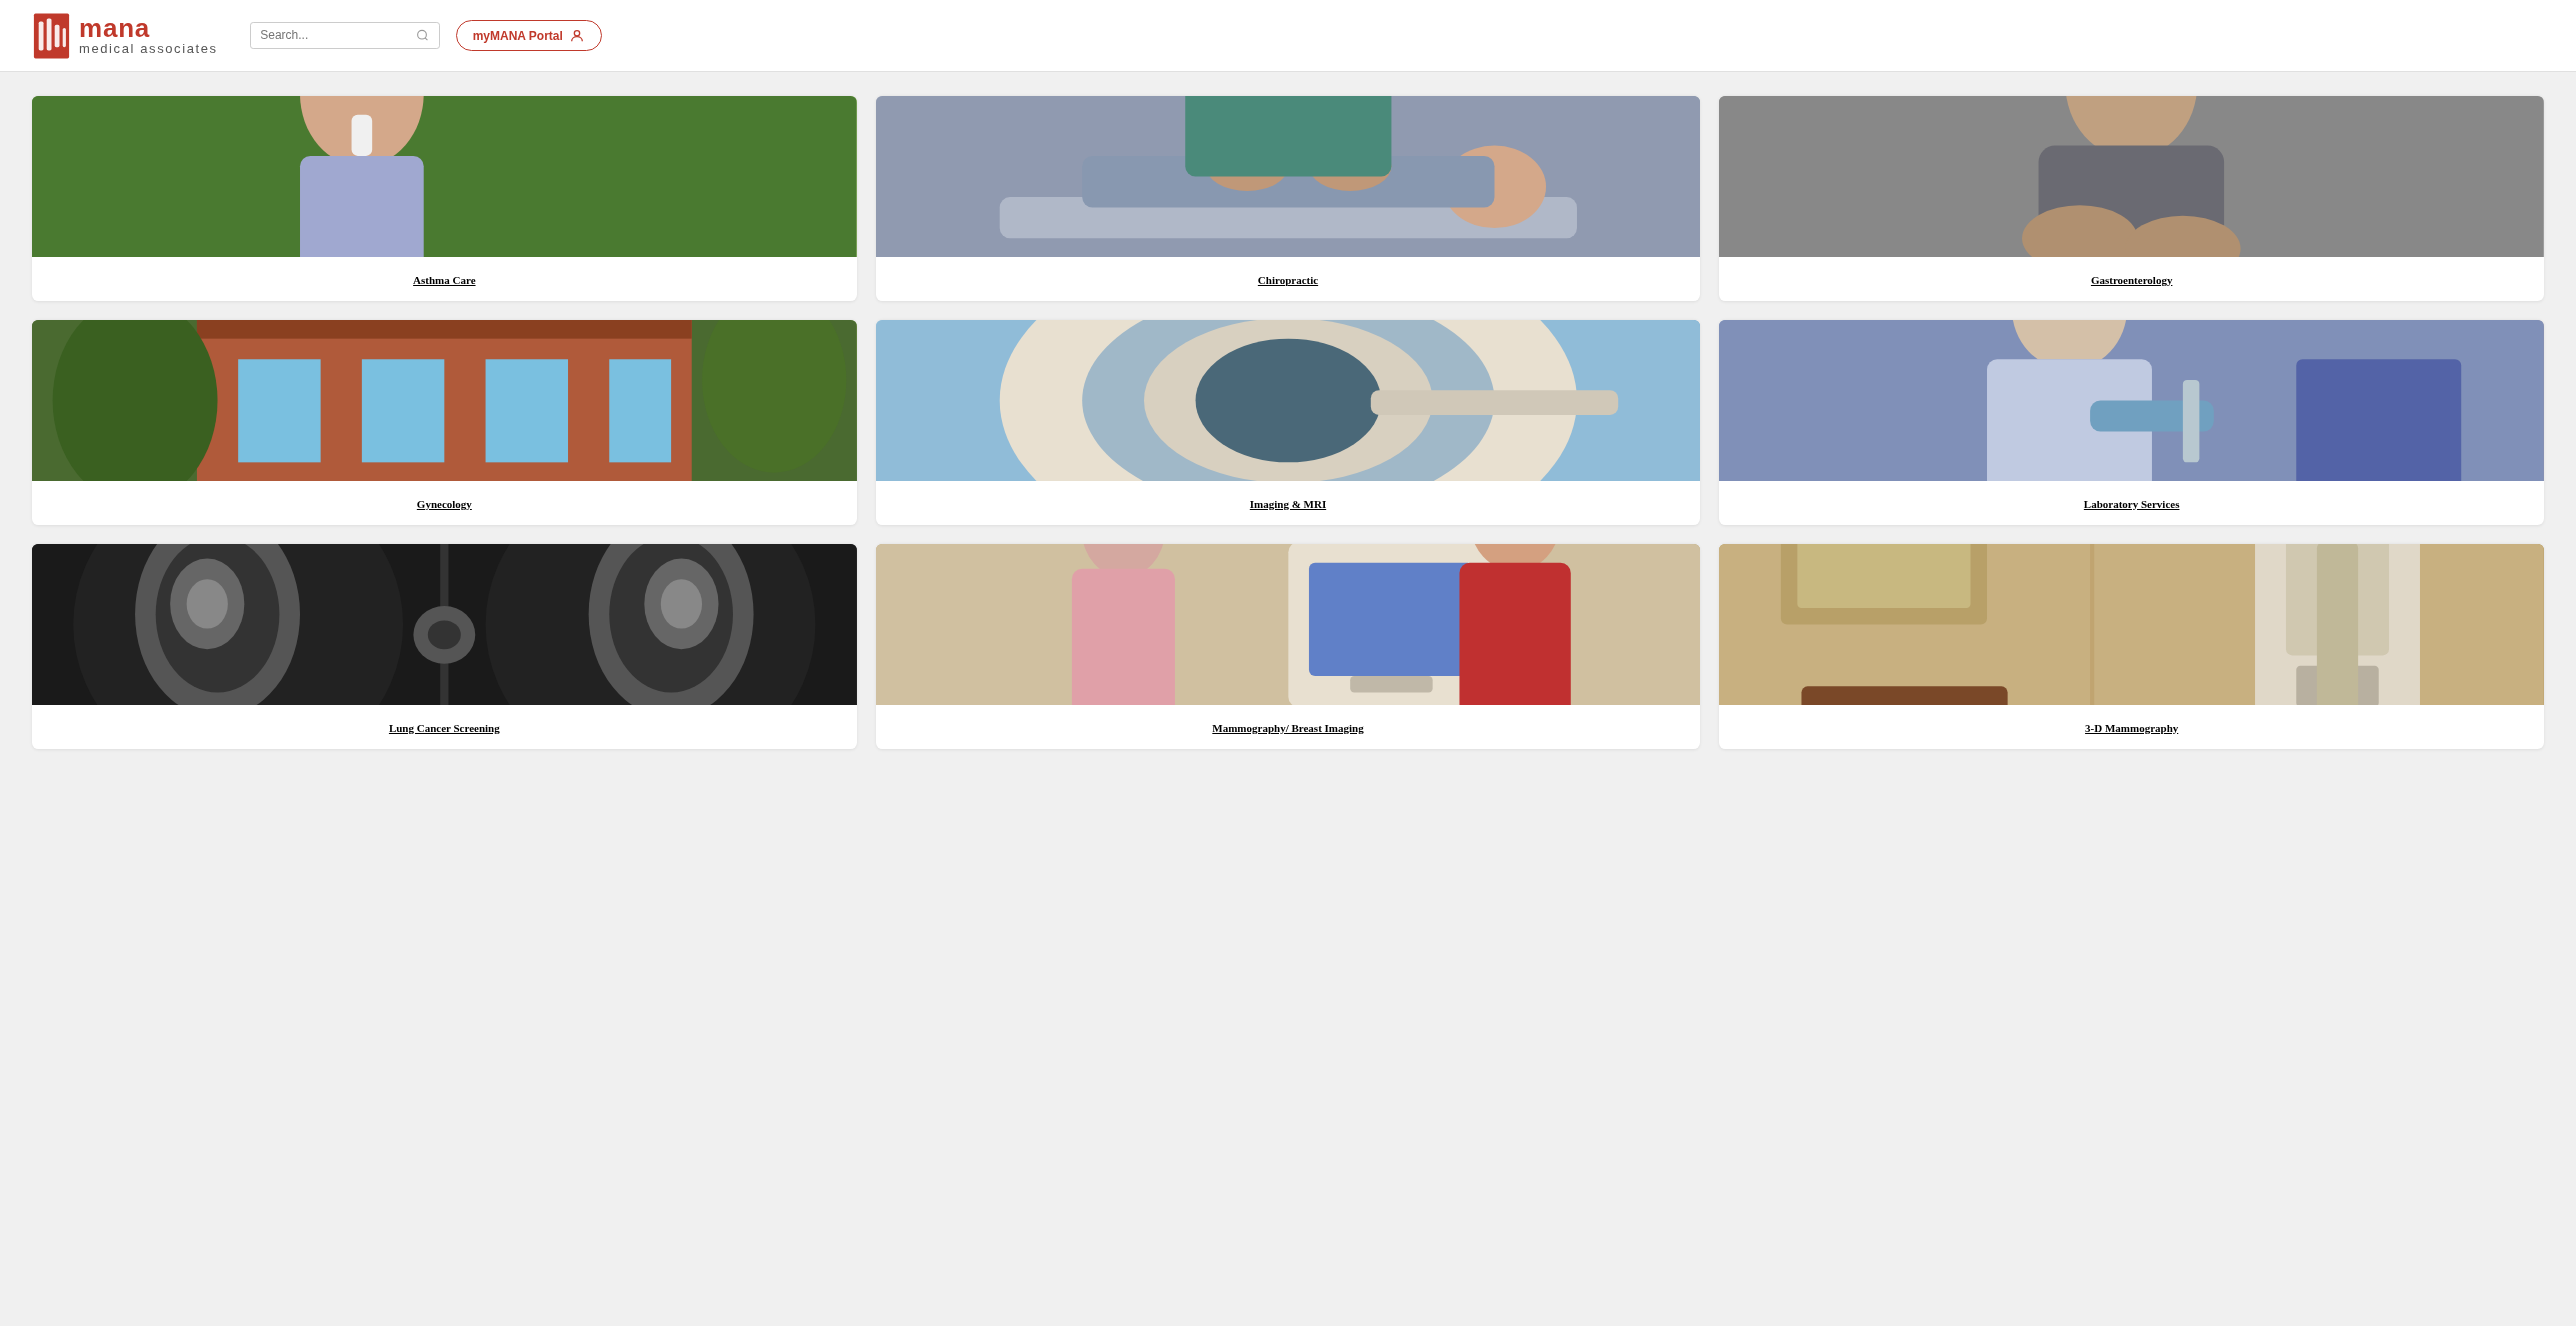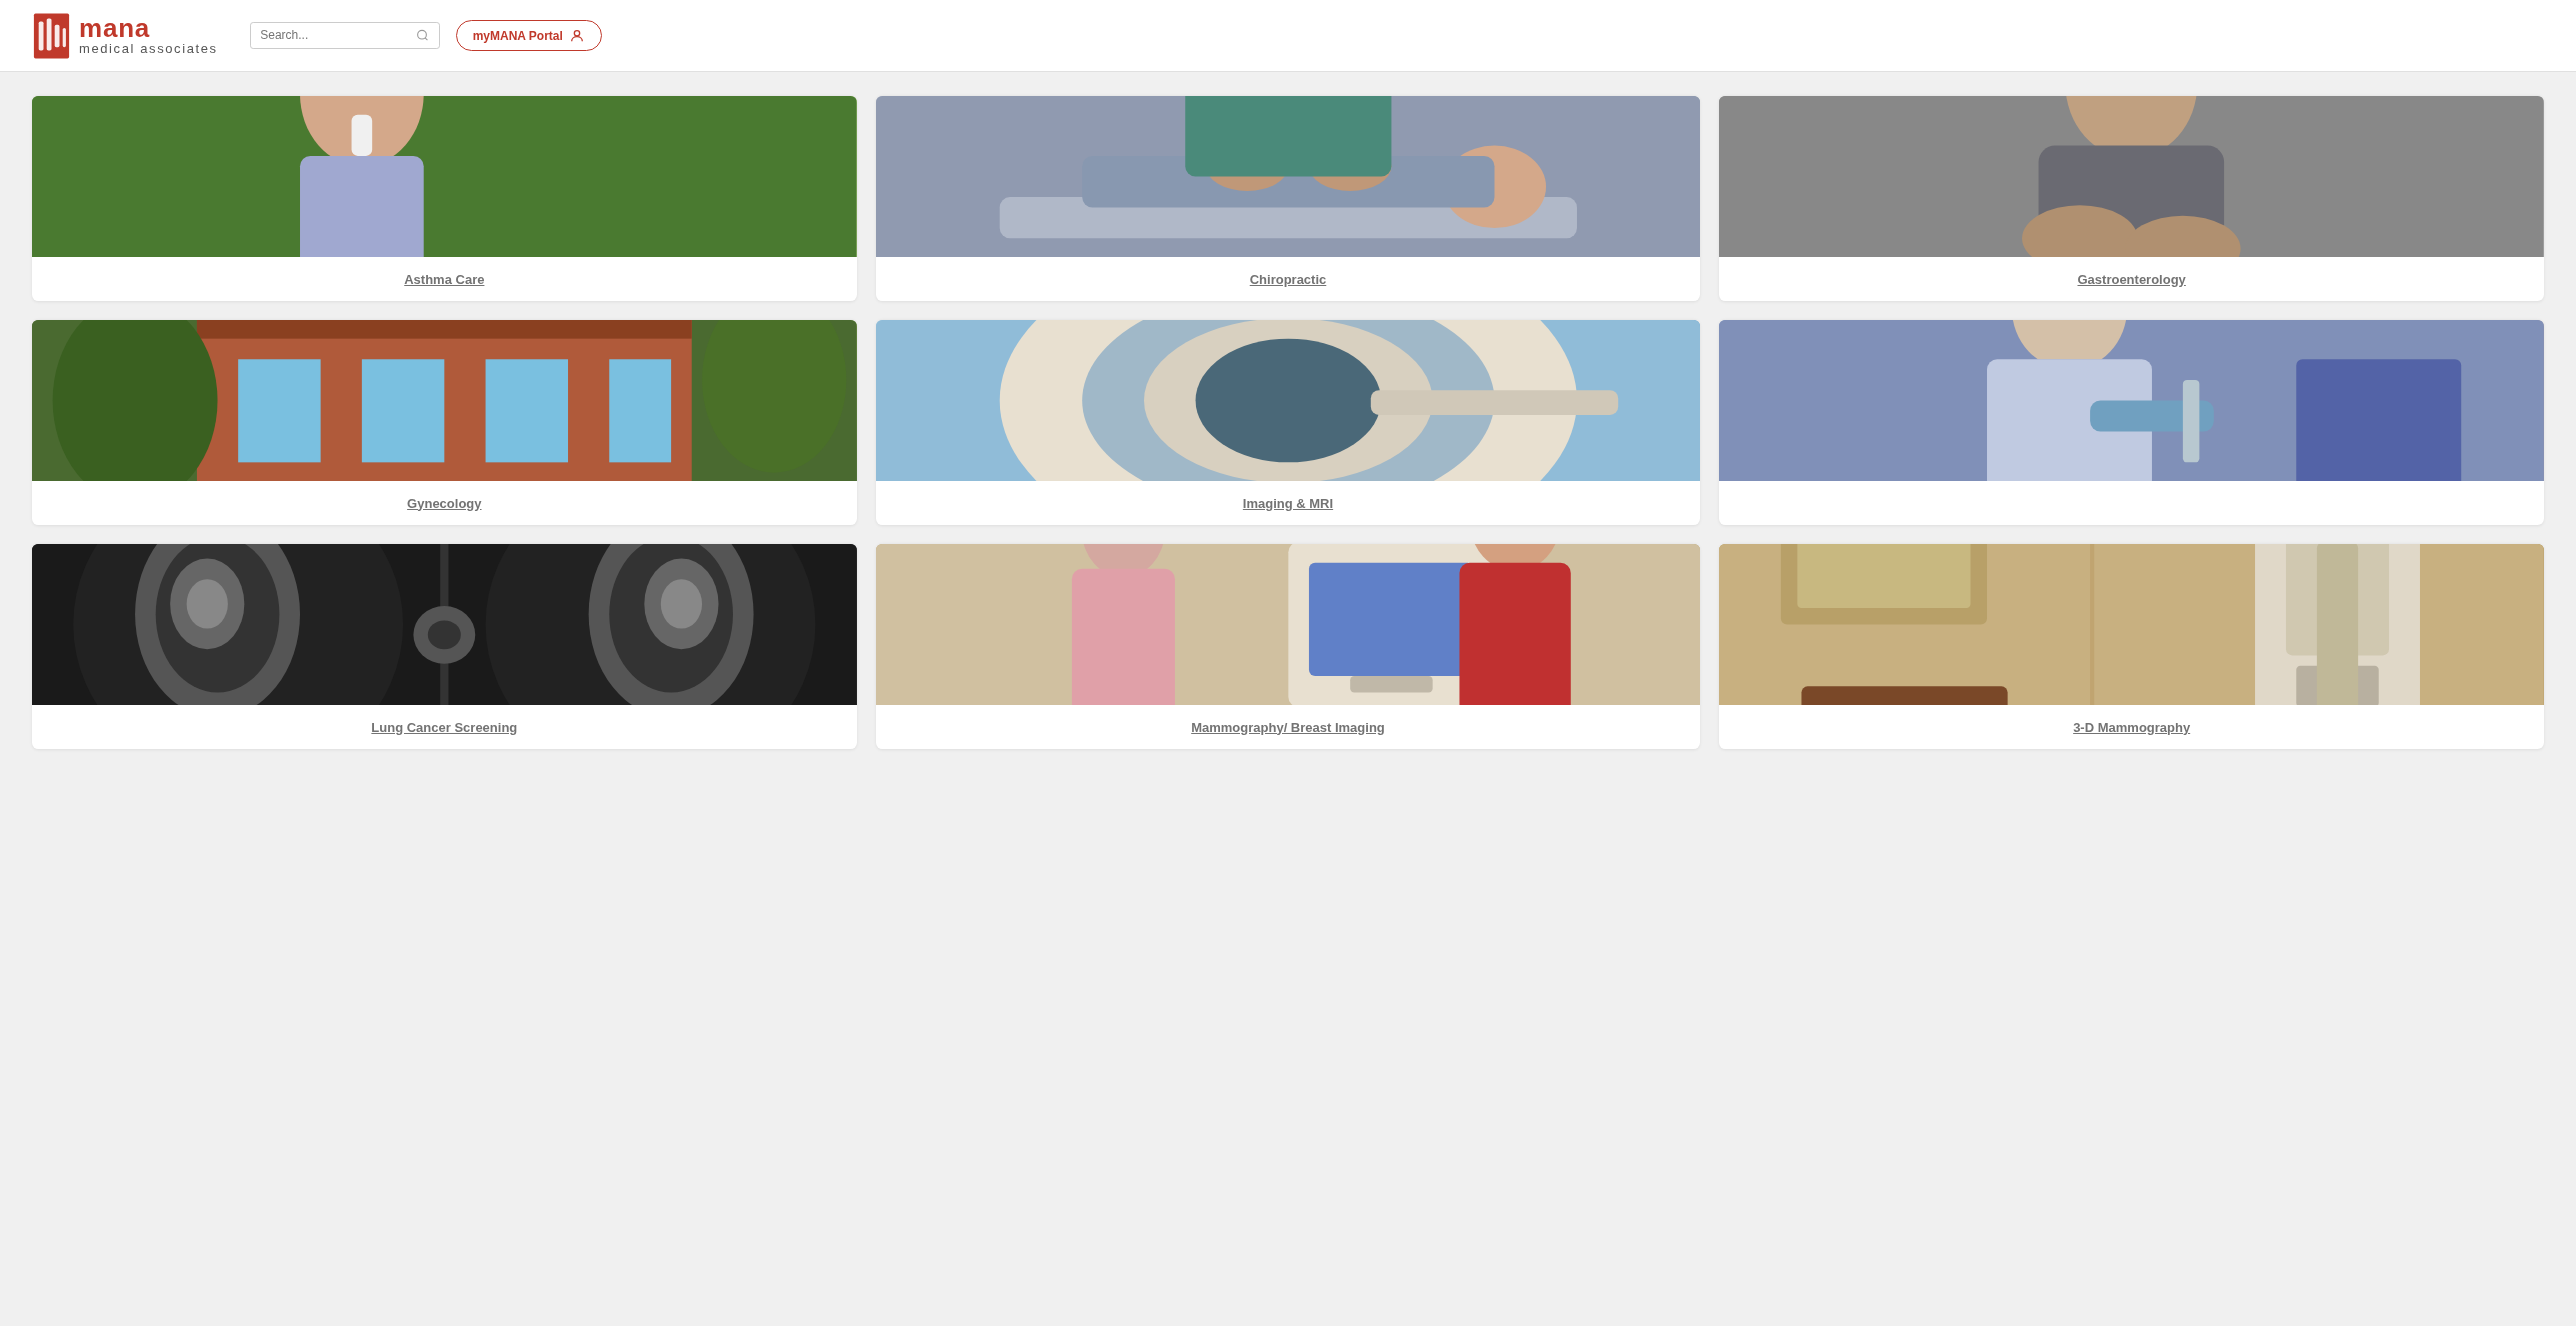--- a/index.html
+++ b/index.html
@@ -122,25 +122,26 @@
       font-size: 11.2px;
       color: #fff;
       overflow: hidden;
       position: relative;
     }
     .card-label {
       padding: 14.5px 13px;
       text-align: center;
     }
     .card-label a {
-      color: #737373;
-      font-size: 13px;
+      color: #000000;
+      font-size: 11px;
       font-weight: 600;
       text-decoration: underline;
       cursor: pointer;
+      font-family: Liberation Serif, serif;
     }
 
     
     .img-asthma { background: linear-gradient(135deg, #5a8a3c 30%, #7bb85a 60%, #d4e8a0 100%); }
     .img-chiro { background: linear-gradient(135deg, #b0b8c8 20%, #8fa0b0 50%, #7890a0 100%); }
     .img-gastro { background: linear-gradient(135deg, #888 20%, #aaa 60%, #ccc 100%); }
     .img-gynecology { background: linear-gradient(135deg, #4a6a30 20%, #6a9040 50%, #8ab050 80%, #5a8040 100%); }
     .img-imaging { background: linear-gradient(135deg, #a0c8e0 20%, #80b0d0 50%, #60a0c8 80%); }
     .img-lab { background: linear-gradient(135deg, #7890c0 20%, #8090b8 50%, #9090a8 80%); }
     .img-lung { background: linear-gradient(135deg, #222 20%, #444 50%, #333 80%); }
@@ -306,20 +307,23 @@
           <rect x="130" y="80" width="80" height="100" rx="5" fill="#d0d8e8" opacity="0.8"></rect>
 
           <rect x="180" y="100" width="60" height="15" rx="5" fill="#70a0c0"></rect>
           <rect x="225" y="90" width="8" height="40" rx="2" fill="#b8c8d0"></rect>
 
           <rect x="100" y="160" width="200" height="20" rx="3" fill="#c8b890"></rect>
 
           <rect x="280" y="80" width="80" height="120" rx="3" fill="#4050a0" opacity="0.7"></rect>
         </svg>
       </div>
+      <div class="card-label">
+        <a>Laboratory Services</a>
+      </div>
     </div>
 
     <div class="service-card">
       <div class="card-img-placeholder img-lung">
         <svg width="100%" height="100%" viewBox="0 0 400 200" xmlns="http://www.w3.org/2000/svg" preserveAspectRatio="xMidYMid slice">
           <rect width="400" height="200" fill="#1a1a1a"></rect>
 
           <line x1="200" y1="0" x2="200" y2="200" stroke="#333" stroke-width="4"></line>
 
           <ellipse cx="100" cy="100" rx="80" ry="75" fill="#222"></ellipse>

